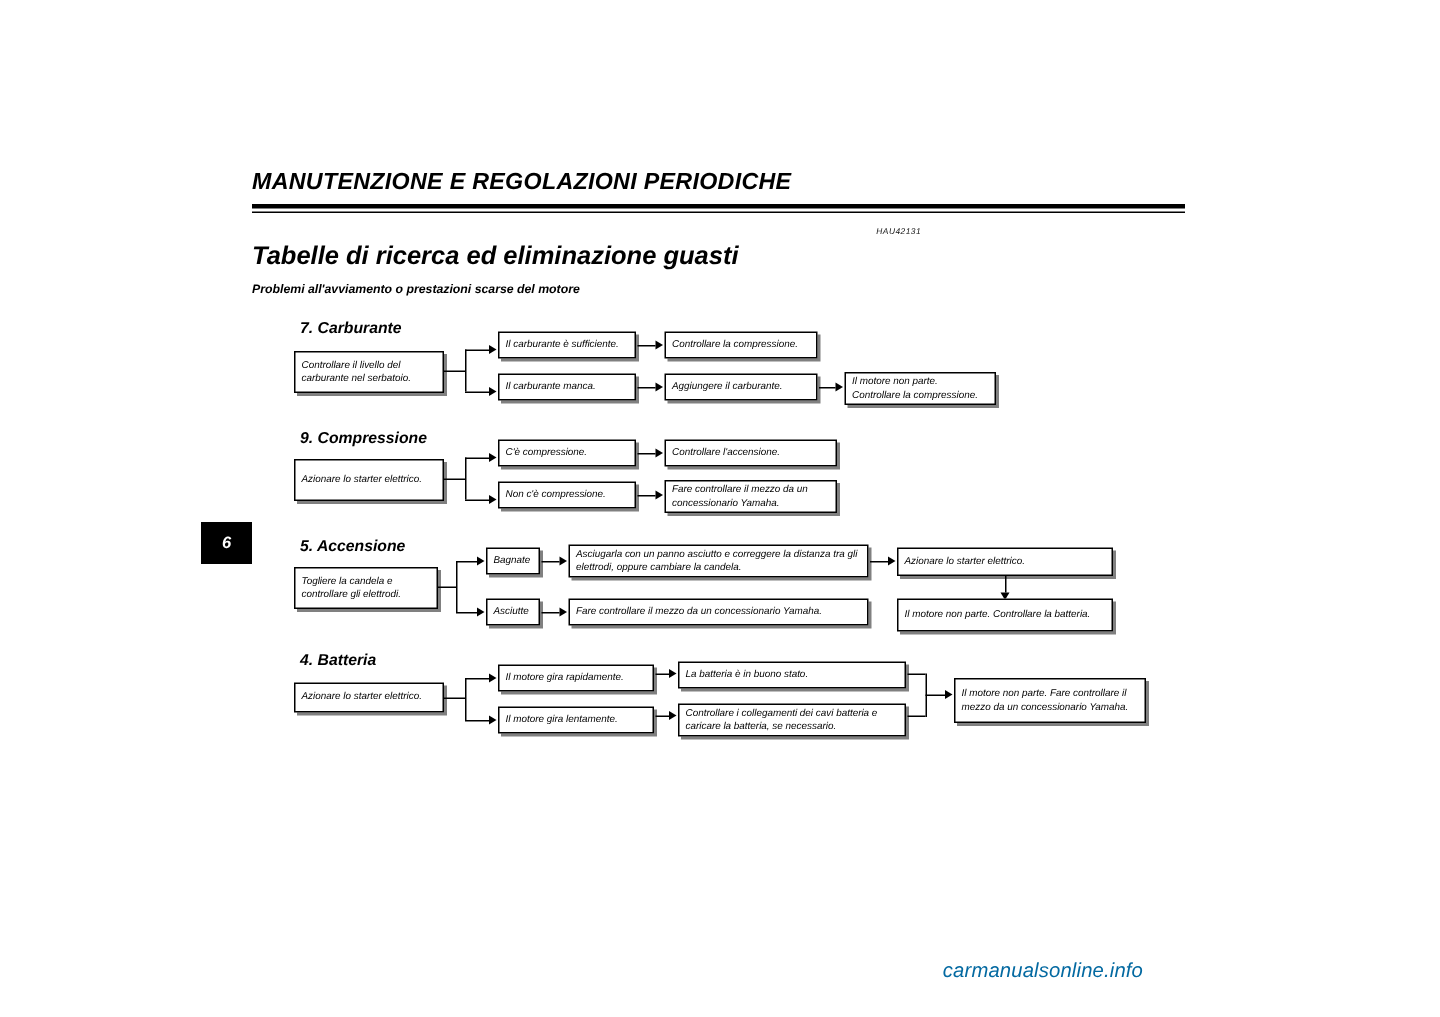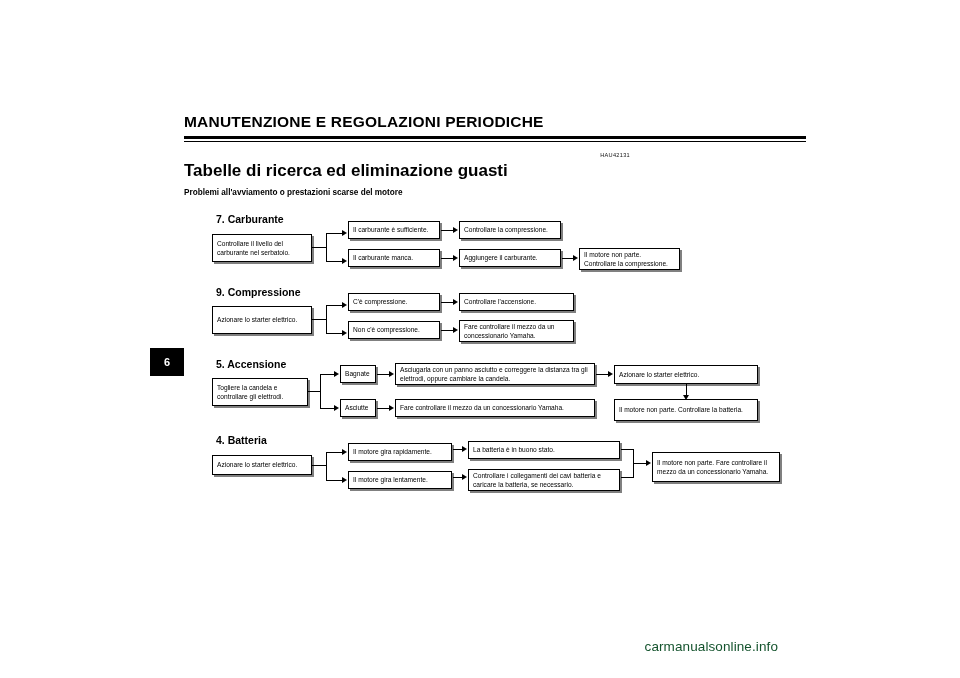--- a/index.html
+++ b/index.html
@@ -11,22 +11,22 @@
     width: 960px;
     height: 678px;
     position: relative;
     font-family: "Liberation Sans", sans-serif;
     color: #000000;
     overflow: hidden;
   }
 
   .page {
     position: absolute;
-    left: 16px; top: 0;
-    width: 784px; height: 678px;
+    left: 0; top: 0;
+    width: 784px; height: 678px; font-style: italic;
   }
 
   
   .chapter-title {
     position: absolute;
     left: 168px;
     top: 113px;
     font-size: 15.5px;
     font-weight: bold;
     letter-spacing: 0.2px;
@@ -95,21 +95,21 @@
     width: 960px;
     text-align: center;
     font-size: 8.4px;
     font-weight: bold;
   }
   .watermark {
     position: absolute;
     right: 22px;
     top: 639px;
     font-size: 13.5px;
-    color: #14532d;
+    color: #0369a1;
     letter-spacing: 0.1px;
   }
 
   
   .flow { position: absolute; }
 
   .fc-title {
     position: absolute;
     font-size: 10.5px;
     font-weight: bold;

